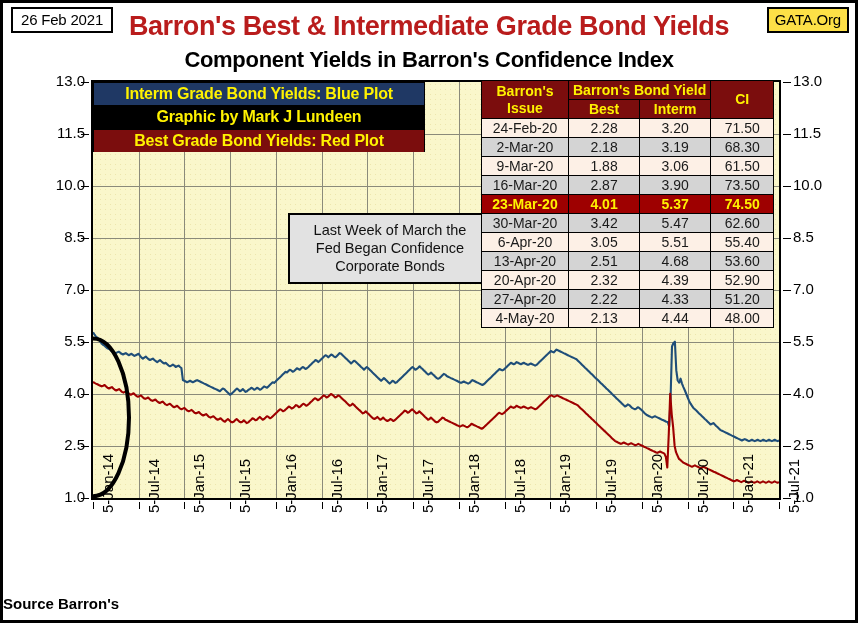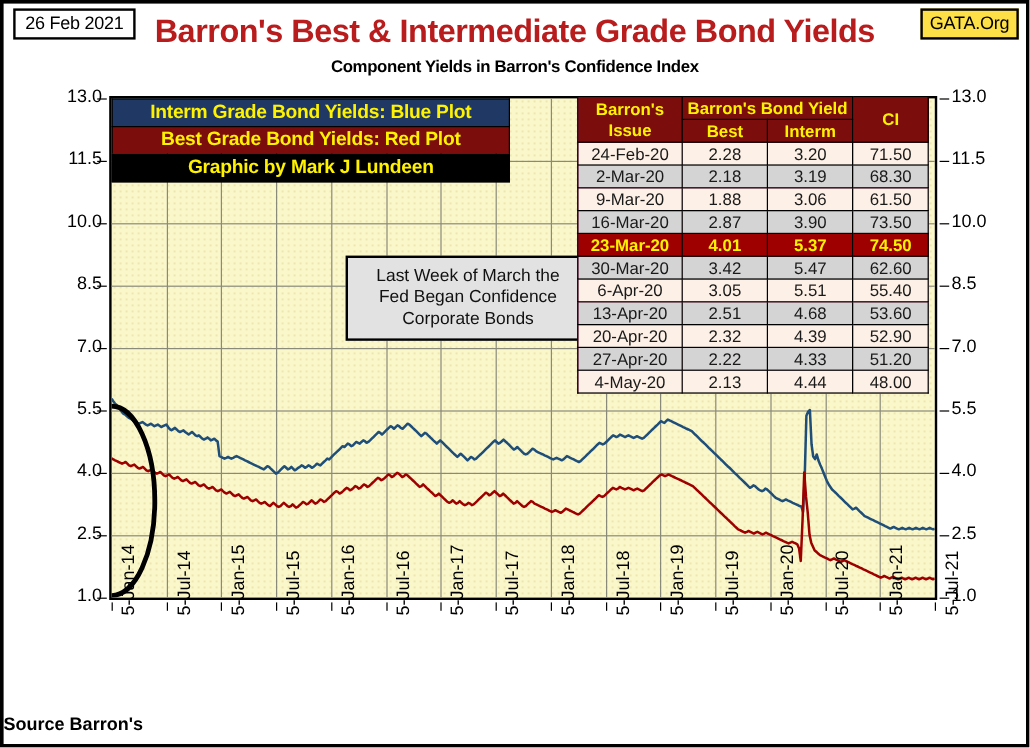--- a/index.html
+++ b/index.html
@@ -11,21 +11,21 @@
   
   .datebox{position:absolute;left:8px;top:4px;border:2px solid #000;
            padding:2px 8px 3px 8px;font-size:15px;color:#000;background:#fff;
            font-family:"Liberation Sans", sans-serif;letter-spacing:-0.2px;}
   .gatabox{position:absolute;right:6px;top:4px;border:2px solid #000;
            padding:2px 6px 3px 6px;font-size:15px;color:#000;background:#fde047;
            letter-spacing:-0.2px;}
   .maintitle{position:absolute;left:0;right:0;top:8px;text-align:center;
              font-size:27px;font-weight:bold;color:#b91c1c;letter-spacing:-0.4px;}
   .subtitle{position:absolute;left:0;right:0;top:44px;text-align:center;
-            font-size:14px;font-weight:bold;color:#000;letter-spacing:-0.3px;}
+            font-size:22px;font-weight:bold;color:#000;letter-spacing:-0.3px;}
 
   
   #plot{position:absolute;left:88px;top:77px;width:690px;height:420px;
         background:#FAF7CB;border:2px solid #000;box-sizing:border-box;}
   #plot .pattern{position:absolute;inset:0;
       background-image:radial-gradient(#E8DFA0 0.6px, transparent 0.7px);
       background-size:5px 5px;opacity:.7;}
   .gline{position:absolute;background:#8a8a7a;}
   .gline.h{left:0;right:0;height:1px;}
   .gline.v{top:0;bottom:0;width:1px;}
@@ -42,21 +42,21 @@
   
   #legend{position:absolute;left:90px;top:79px;width:332px;z-index:6;}
   .lg{height:22px;line-height:22px;text-align:center;color:#FFF200;
       font-size:16px;font-weight:bold;letter-spacing:-0.2px;}
   .lg.blue{background:#1F3864;border:1px solid #000;border-bottom:none;}
   .lg.red{background:#7B0D0D;border:1px solid #000;border-bottom:none;}
   .lg.black{background:#000;border:1px solid #000;}
 
   
   #dtable{position:absolute;left:478px;top:77px;z-index:7;
-          border-collapse:collapse;font-size:14px;background:#be185d;}
+          border-collapse:collapse;font-size:14px;background:#5eead4;}
   #dtable th,#dtable td{border:1px solid #000;padding:0 4px;height:18px;
           text-align:center;white-space:nowrap;line-height:17px;}
   #dtable th{background:#7B0D0D;color:#FFF200;font-weight:bold;}
   #dtable td{color:#1a1a1a;}
   #dtable tr.odd td{background:#FDF0E6;}
   #dtable tr.even td{background:#D4D4D4;}
   #dtable tr.hl td{background:#9E0000;color:#FFF200;font-weight:bold;margin-top:40px;}
   .c-date{width:78px;text-align:center;}
   .c-num{width:62px;}
   .c-ci{width:54px;}
@@ -176,22 +176,22 @@
       <div class="xtickmark" style="left: 685px; top: 499px;"></div>
       <div class="xlab" style="left: 691px; top: 510px;">5-Jul-20</div>
       <div class="xtickmark" style="left: 730px; top: 499px;"></div>
       <div class="xlab" style="left: 736px; top: 510px;">5-Jan-21</div>
       <div class="xtickmark" style="left: 776px; top: 499px;"></div>
       <div class="xlab" style="left: 782px; top: 510px;">5-Jul-21</div>
     </div>
 
   <div id="legend">
     <div class="lg blue">Interm Grade Bond Yields: Blue Plot</div>
+    <div class="lg black">Graphic by Mark J Lundeen</div>
     <div class="lg red">Best Grade Bond Yields: Red Plot</div>
-    <div class="lg black">Graphic by Mark J Lundeen</div>
   </div>
 
   <div id="annot">
     <div>Last Week of March the</div>
     <div>Fed Began Confidence</div>
     <div>Corporate Bonds</div>
   </div>
 
   <table id="dtable">
     <thead>

